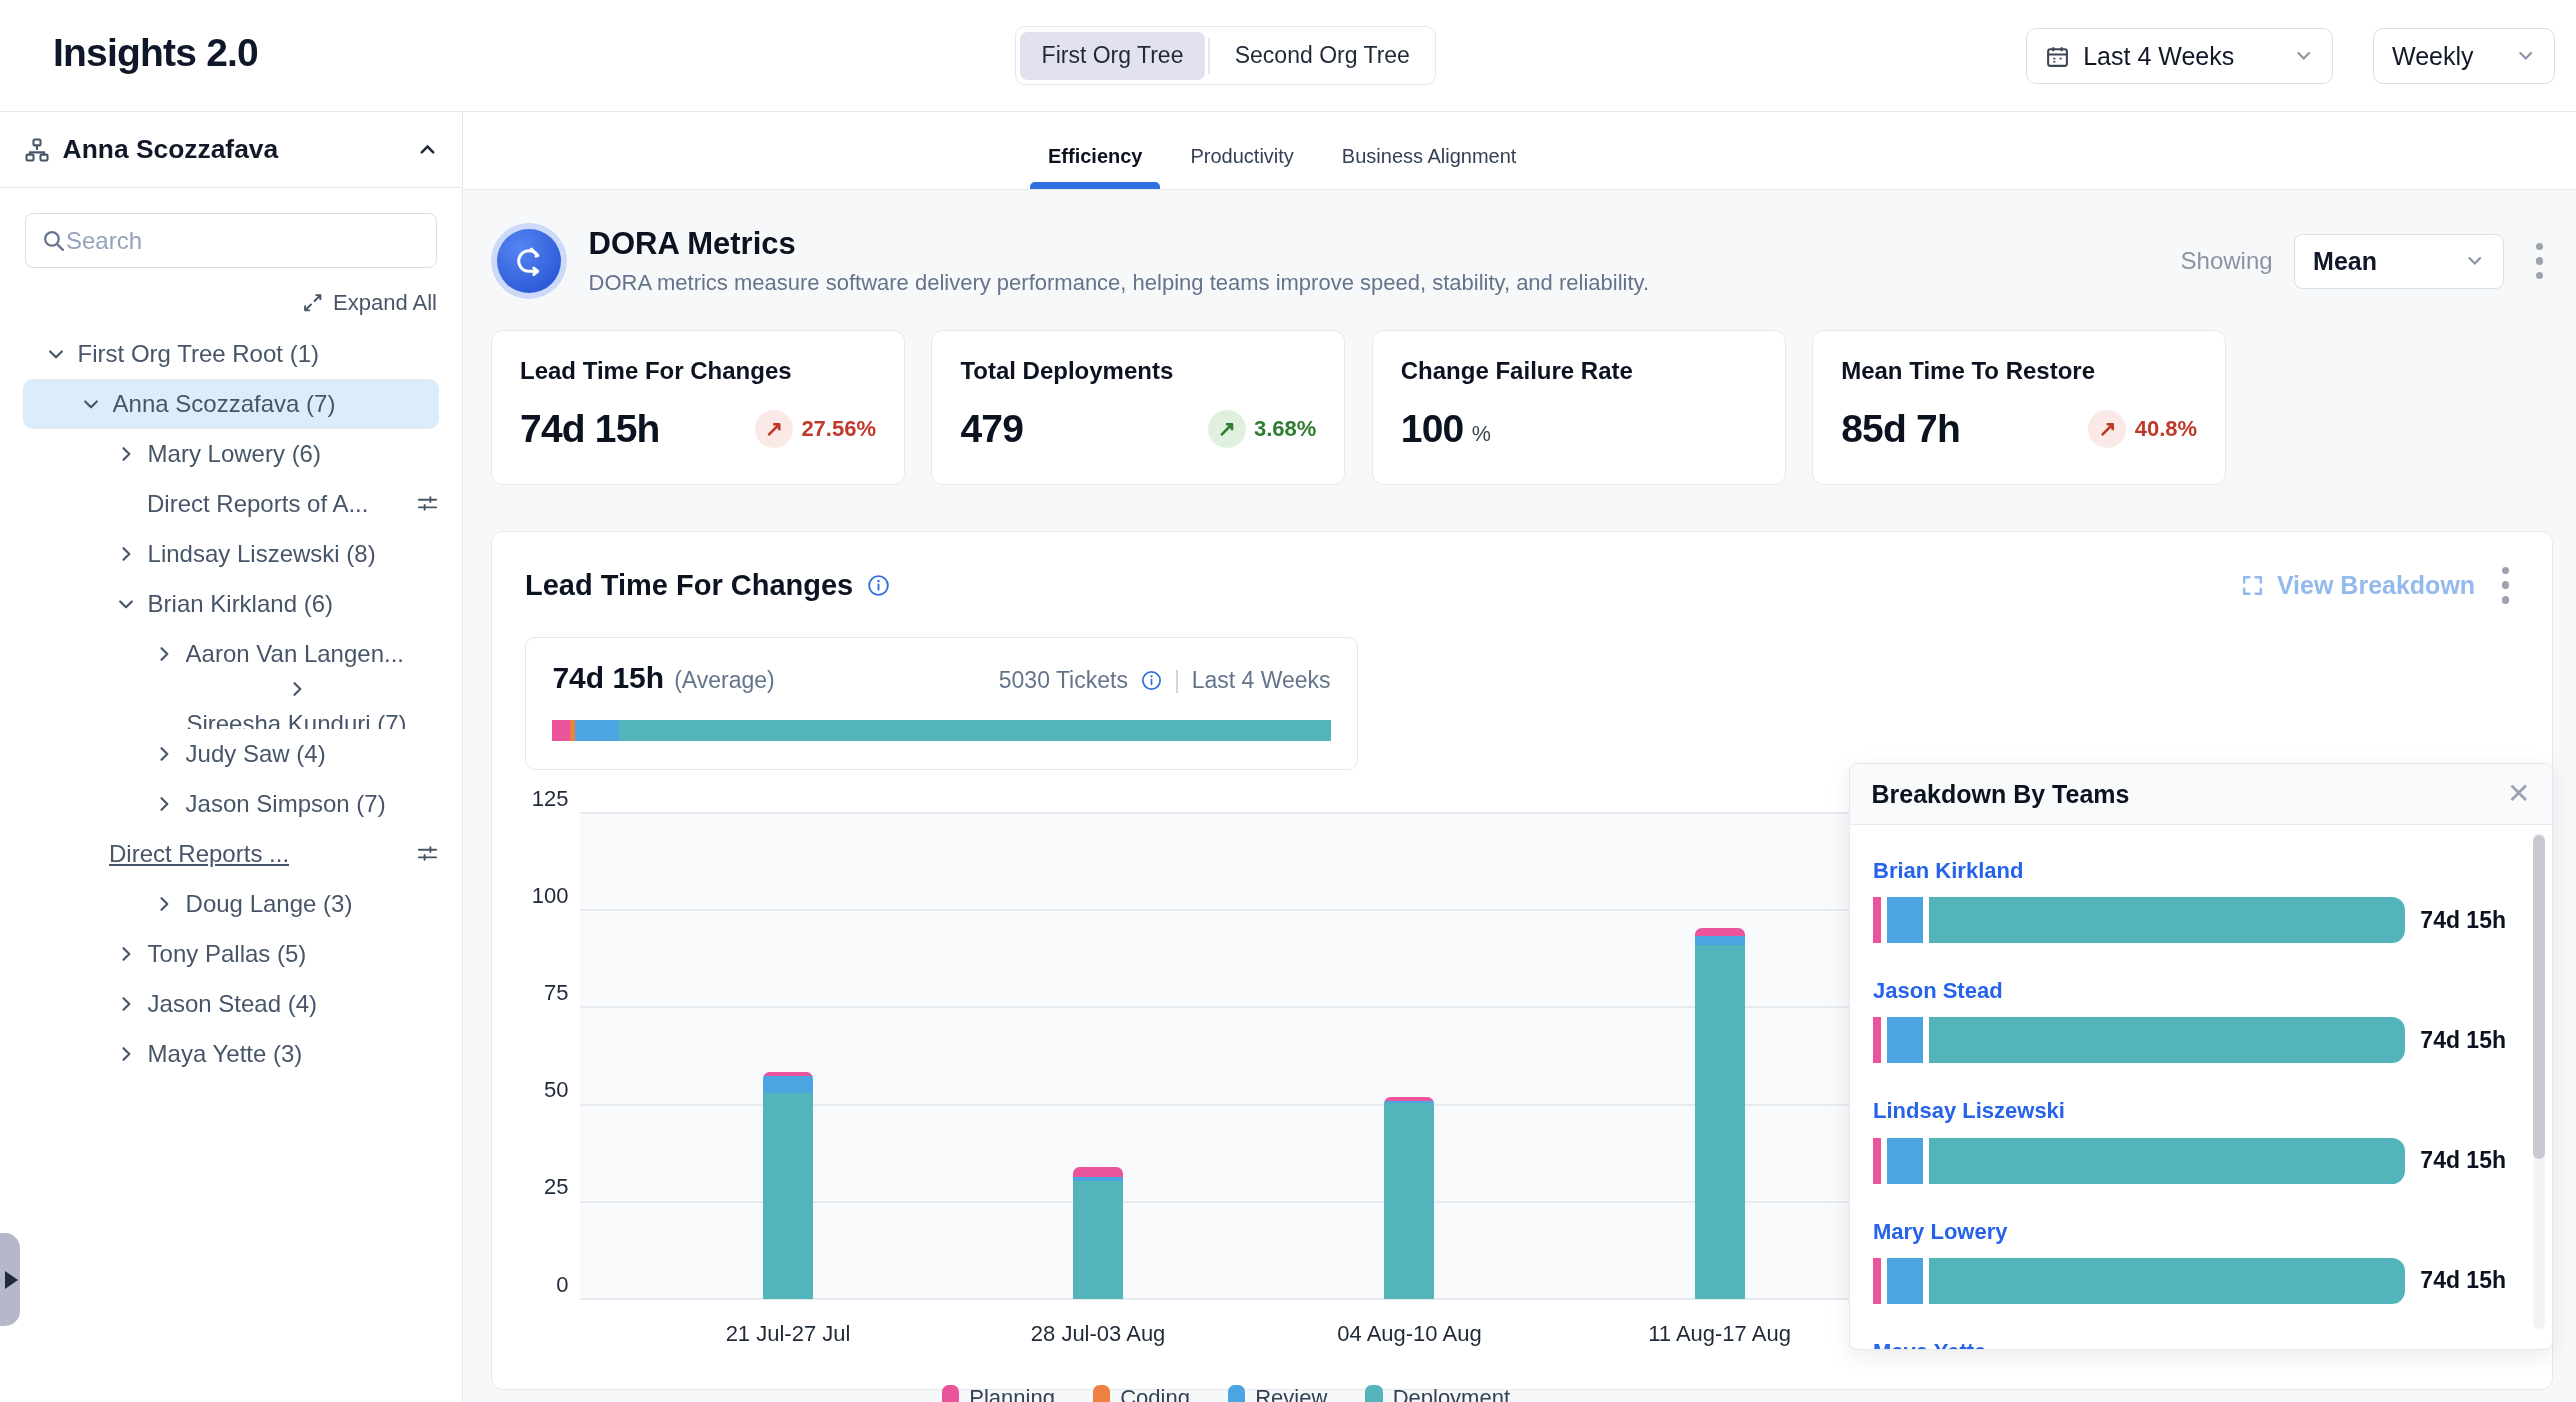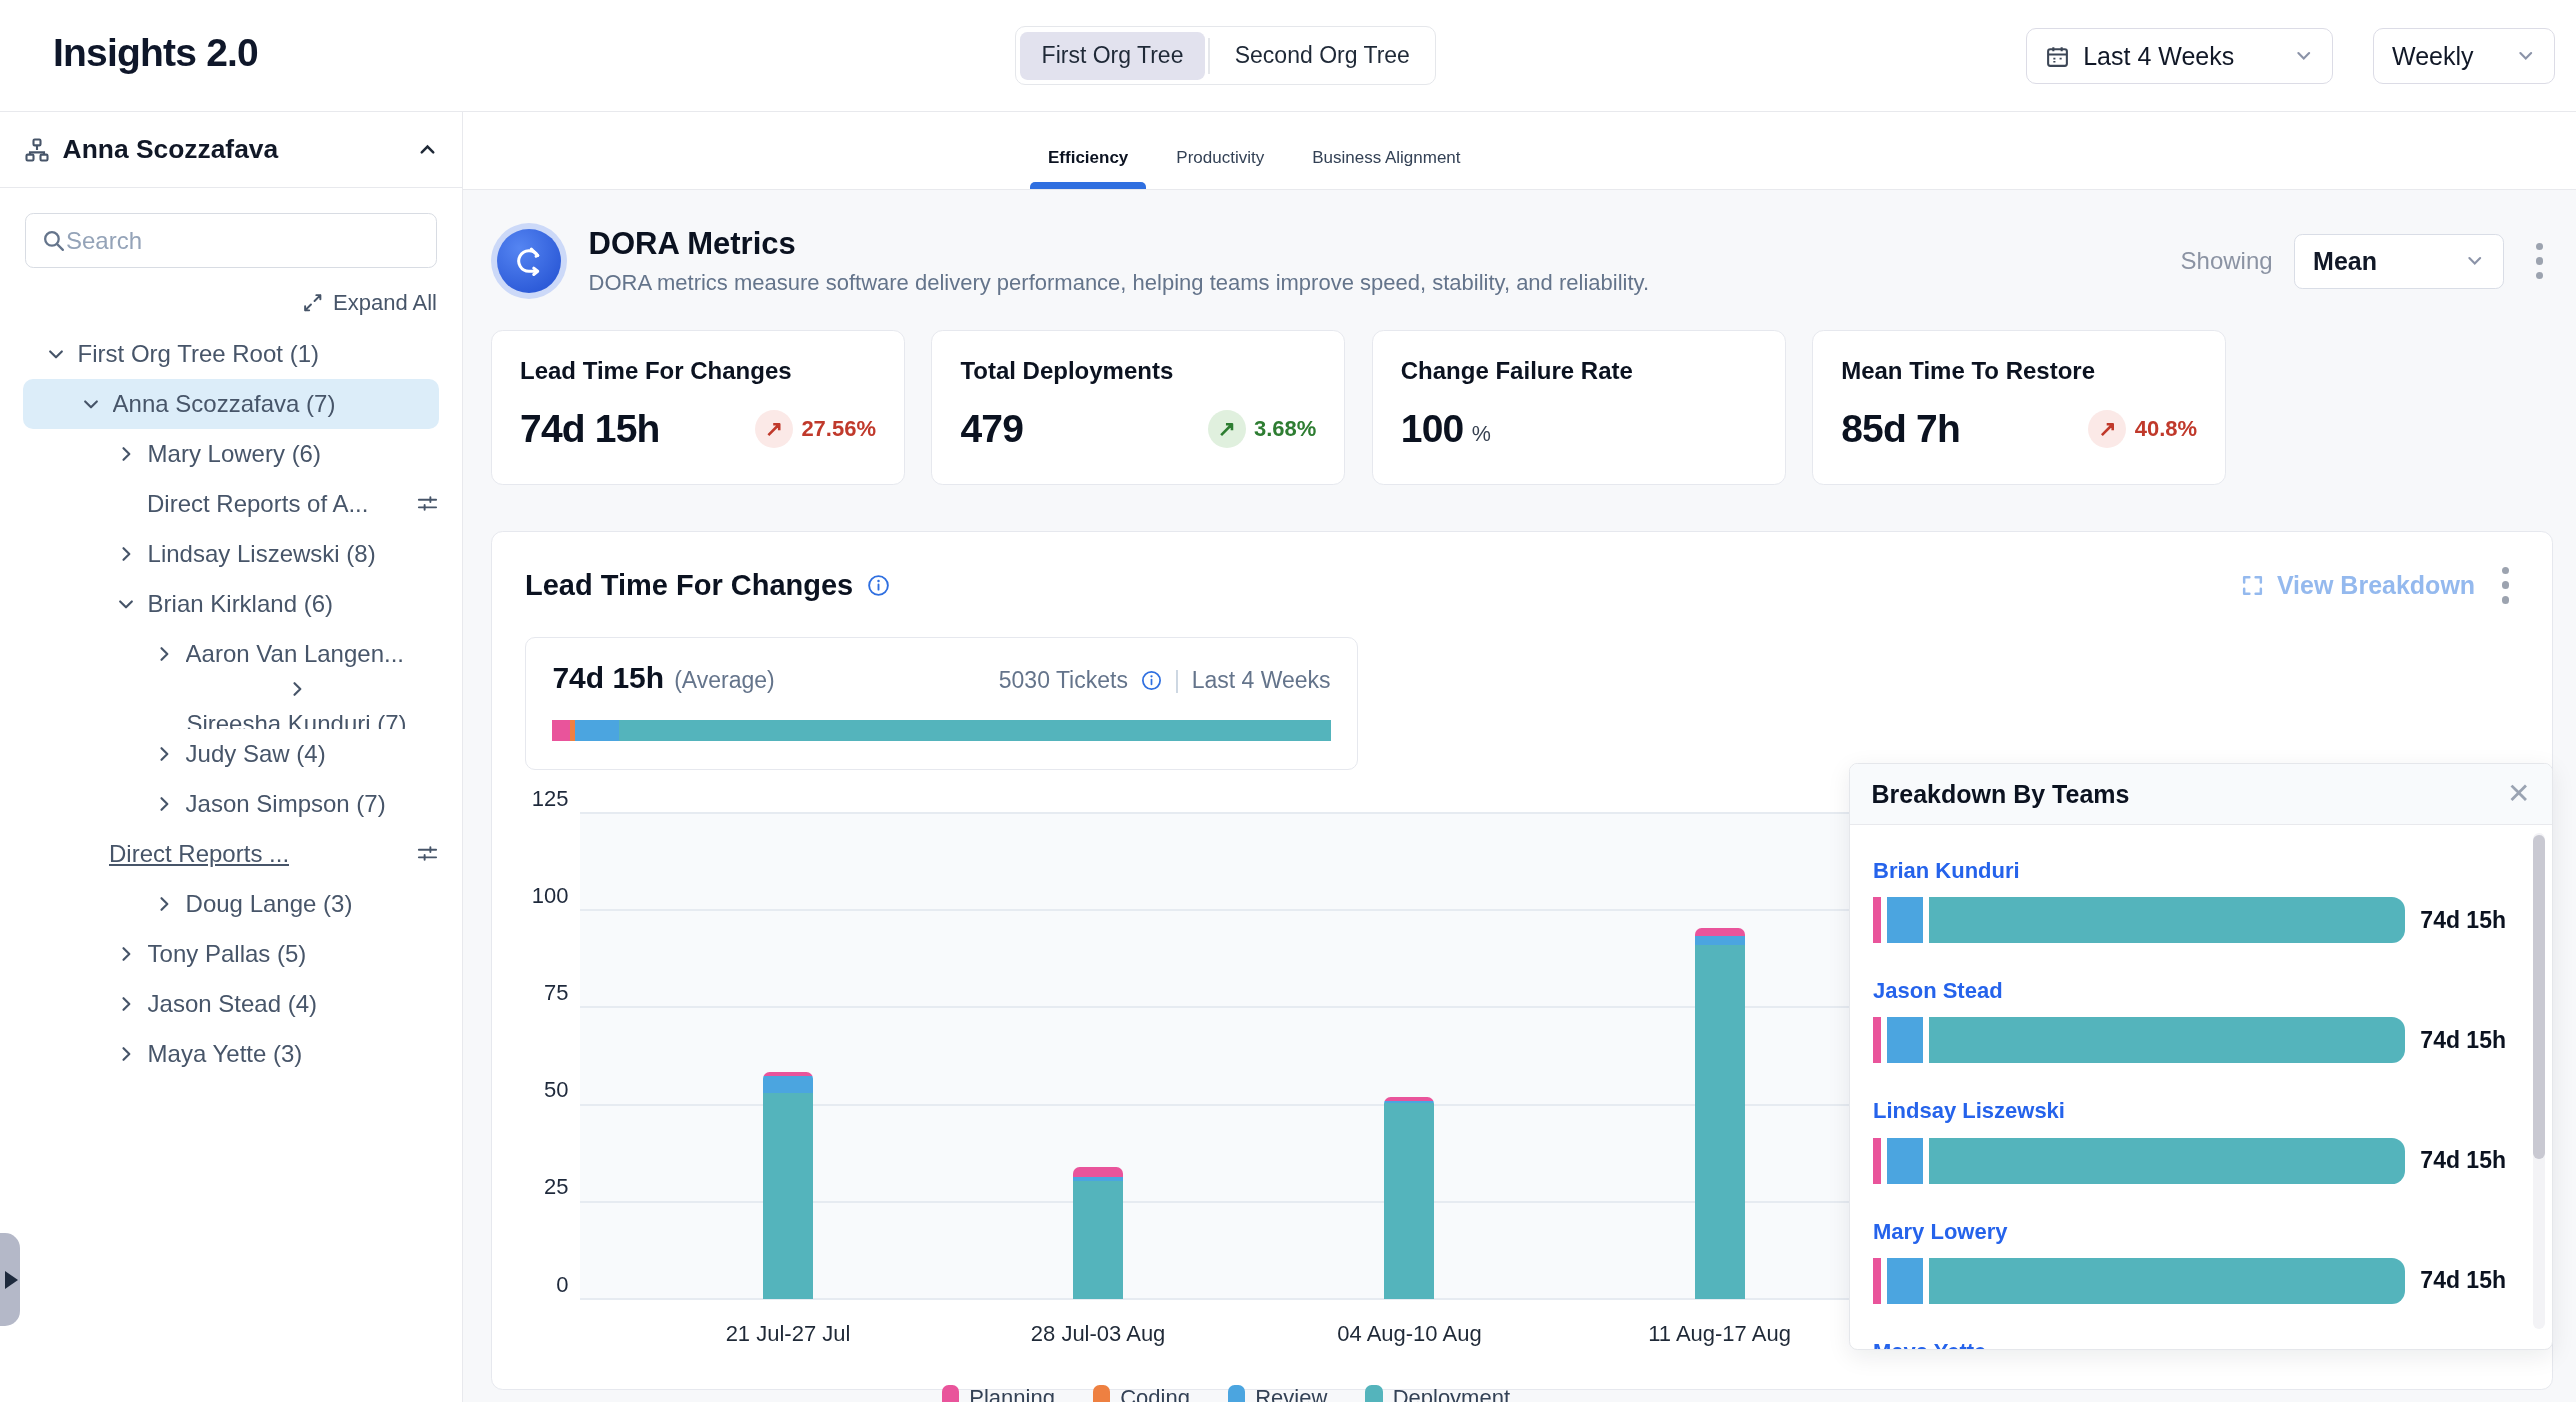--- a/index.html
+++ b/index.html
@@ -39,21 +39,21 @@
   .chev-i { display:inline-flex; flex:none; }
 
   
   .side-arrow { position:fixed; left:0; top:1233px; width:20px; height:93px; background:#b4b8c8;
     border-radius:0 15px 15px 0; display:flex; align-items:center; justify-content:center; cursor:pointer; }
   .side-arrow .tri { width:0; height:0; border-left:13.2px solid #1e2a3d; border-top:9px solid transparent; border-bottom:9px solid transparent; margin-left:3.3px; }
 
   
   .main { flex:1; display:flex; flex-direction:column; position:relative; }
   .tabs-row { height:78px; background:#fff; border-bottom:1.7px solid #e8e9ed; display:flex; align-items:flex-end; padding-left:585px; gap:48px; }
-  .tab { font-size:17px; color:#334155; padding-bottom:21.5px; position:relative; cursor:pointer;text-align:right; }
+  .tab { font-size:20px; color:#334155; padding-bottom:21.5px; position:relative; cursor:pointer;text-align:right; }
   .tab.active { color:#0b1220; font-weight:700; }
   .tab.active::after { content:""; position:absolute; left:-18px; right:-18px; bottom:0; height:6.6px; background:#2f6fe0; border-radius:5px 5px 0 0; }
 
   .content { flex:1; background:#f7f8fa; padding:33px 23px 0 28px; overflow:hidden; position:relative; }
 
   
   .dora-head { display:flex; align-items:center; gap:21.5px; }
   .dora-badge { width:76px; height:76px; border-radius:50%; background:#ccd9f8; display:flex; align-items:center; justify-content:center; flex:none; }
   .dora-badge .inner { width:64px; height:64px; border-radius:50%; background:radial-gradient(circle at 35% 30%, #5585f2, #2d5bd8 75%); display:flex; align-items:center; justify-content:center; }
   .dora-titles .t { font-size:31px; font-weight:800; color:#0b1220; }
@@ -528,21 +528,21 @@
         </div>
       </div>
 
       <div class="breakdown">
         <div class="bd-head">
           <span class="bd-title">Breakdown By Teams</span>
           <span class="bd-close">✕</span>
         </div>
         <div class="bd-body">
             <div class="bd-row">
-              <div class="bd-name">Brian Kunduri</div>
+              <div class="bd-name">Brian Kirkland</div>
               <div class="bd-bar">
                 <span class="p"></span>
                 <span class="r"></span>
                 <span class="d"></span>
                 <span class="v">74d 15h</span>
               </div>
             </div>
             <div class="bd-row">
               <div class="bd-name">Jason Stead</div>
               <div class="bd-bar">

